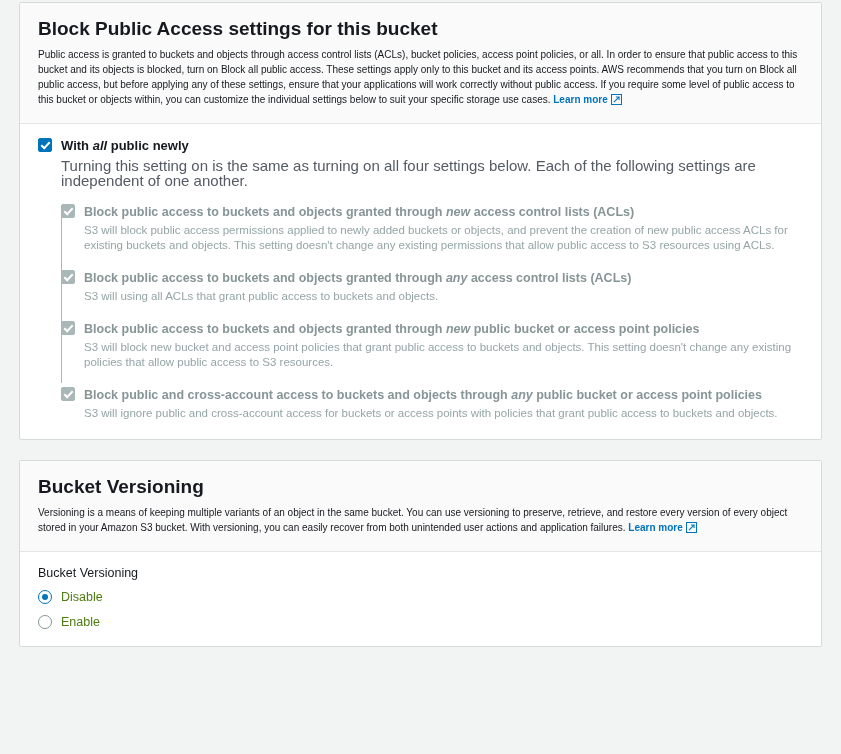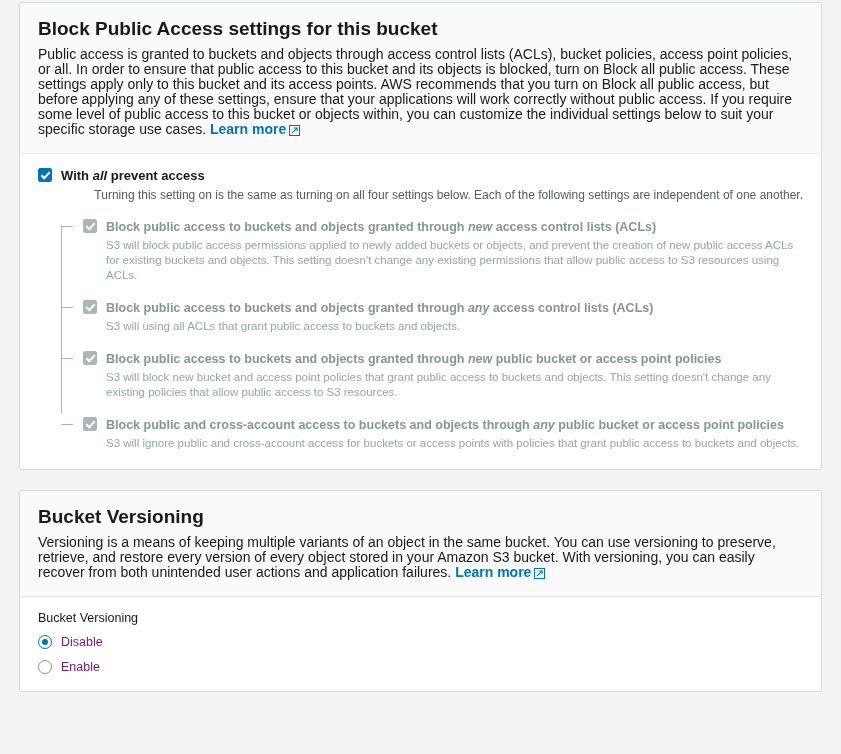--- a/index.html
+++ b/index.html
@@ -33,21 +33,21 @@
     border-bottom: 1px solid #e4e6e6;
   }
   .card-title {
     font-size: 19px;
     font-weight: bold;
     color: #16191f;
     margin: 0 0 8px 0;
     line-height: 20px;
   }
   .card-desc {
-    font-size: 14px;
+    font-size: 10px;
     line-height: 15px;
     color: #16191f;
     margin: 0;
   }
   .learn-more {
     color: #0073bb;
     text-decoration: none;
     font-weight: bold;
     white-space: nowrap;
   }
@@ -96,41 +96,39 @@
   .label-main {
     font-size: 13px;
     font-weight: bold;
     line-height: 16px;
     color: #16191f;
   }
   .label-main em {
     font-style: italic;
   }
   .sub-desc {
-    font-size: 12px;
+    font-size: 15px;
     line-height: 15px;
     color: #545b64;
     margin: 4px 0 0 23px;
-    text-align: right;
   }
   .sub-list {
     margin: 16px 0 0 23px;
     position: relative;
   }
   .tree-line {
     position: absolute;
     left: 0;
     top: 6px;
     bottom: 38px;
     width: 1px;
     background: #aab7b8;
   }
   .sub-item {
     position: relative;
-    padding-left: 22px;
     margin-bottom: 17px;
   }
   .sub-item:last-child { margin-bottom: 0; }
   .sub-item .tick {
     position: absolute;
     left: 0;
     top: 7px;
     width: 12px;
     height: 1px;
     background: #aab7b8;
@@ -186,21 +184,21 @@
     position: absolute;
     left: 3px;
     top: 3px;
     width: 6px;
     height: 6px;
     border-radius: 50%;
     background: #0073bb;
   }
   .radio-label {
     font-size: 12.5px;
-    color: #701a75;
+    color: #4d7c0f;
     line-height: 16px;
   }
   .card1 { margin-top: 2px; }
   .card2 { margin-top: 20px; }
 </style>
 </head>
 <body>
 
 <div class="page">
 
@@ -213,21 +211,21 @@
                 <rect x="0.5" y="0.5" width="11" height="11" fill="none" stroke="#0073bb" stroke-width="1.2"></rect>
                 <path d="M3.2 8.8 L8.6 3.4" stroke="#0073bb" stroke-width="1.2"></path>
                 <path d="M5.4 3.2 L8.8 3.2 L8.8 6.6" fill="none" stroke="#0073bb" stroke-width="1.2"></path>
               </svg></span></a>
       </p>
     </div>
     <div class="card-body">
 
       <div class="row-main">
         <span class="cb checked"></span>
-        <span class="label-main"><span>With </span><em>all</em><span> prevent access</span></span>
+        <span class="label-main"><span>With </span><em>all</em><span> public newly</span></span>
       </div>
       <div class="sub-desc">Turning this setting on is the same as turning on all four settings below. Each of the following settings are independent of one another.</div>
 
       <div class="sub-list">
         <div class="tree-line"></div>
 
         <div class="sub-item">
           <span class="tick"></span>
           <div class="sub-row">
             <span class="cb checked disabled"></span>

